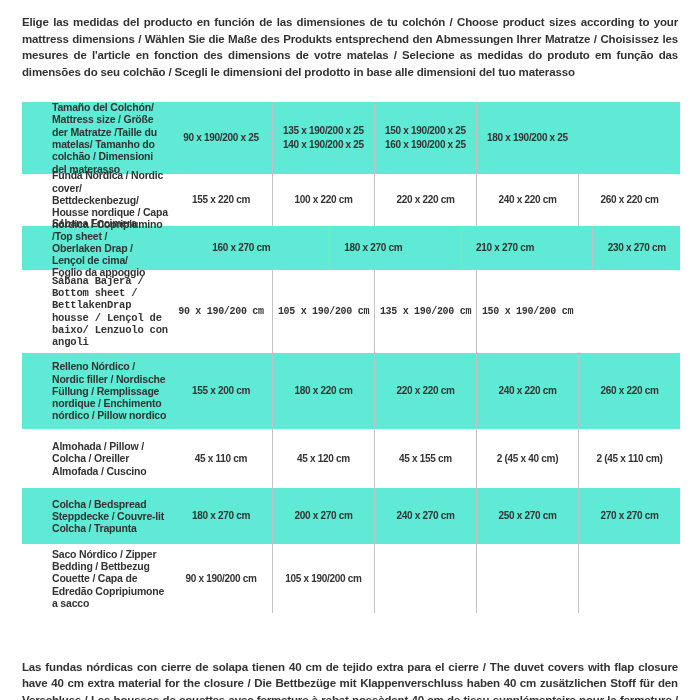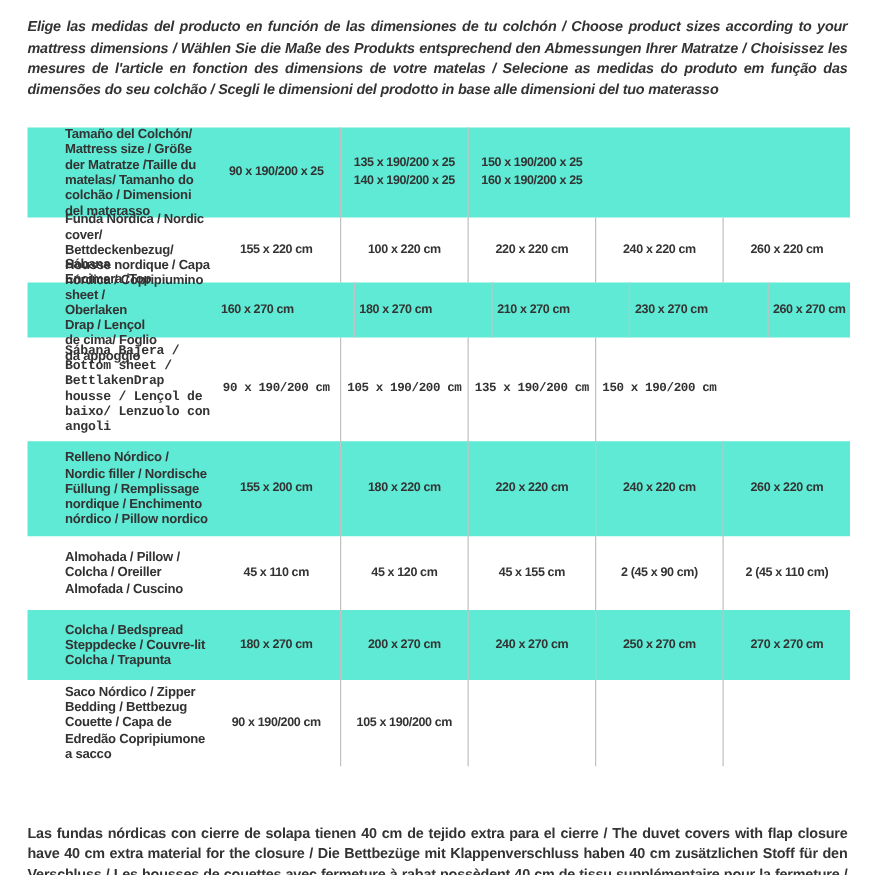--- a/index.html
+++ b/index.html
@@ -12,21 +12,20 @@
     -webkit-font-smoothing: antialiased;
   }
   .page { position: relative; width: 700px; height: 700px; }
 
   .intro {
     margin: 14px 22px 0 22px;
     font-size: 11.5px;
     line-height: 16.5px;
     letter-spacing: -0.15px;
     text-align: justify;
-    font-style: italic;
   }
 
   .sizes-table { position: absolute; left: 22px; top: 88px; width: 658px; }
   .trow { display: flex; width: 658px; }
   .trow.gray { background: #5eead4; }
 
   .cell-label {
     width: 148px; box-sizing: border-box;
     padding-left: 30px; padding-right: 2px;
     display: flex; align-items: center;
@@ -69,38 +68,38 @@
 
   <div class="sizes-table">
 
     <div class="trow gray h1">
       <div class="cell-label">Tamaño del Colchón/ Mattress size / Größe der Matratze /Taille du matelas/ Tamanho do colchão / Dimensioni del materasso</div>
       <div class="cell-size">90 x 190/200 x 25</div>
       <div class="cell-size">135 x 190/200 x 25
 140 x 190/200 x 25</div>
       <div class="cell-size">150 x 190/200 x 25
 160 x 190/200 x 25</div>
+      <div class="cell-size">180 x 190/200 x 25</div>
     </div>
 
     <div class="trow h2">
       <div class="cell-label">Funda Nórdica /  Nordic cover/ Bettdeckenbezug/ Housse nordique  / Capa nórdica / Copripiumino</div>
       <div class="cell-size">155 x 220 cm</div>
       <div class="cell-size">100 x 220 cm</div>
       <div class="cell-size">220 x 220 cm</div>
       <div class="cell-size">240 x 220 cm</div>
       <div class="cell-size">260 x 220 cm</div>
     </div>
 
     <div class="trow gray h3">
       <div class="cell-label">Sábana Encimera /Top sheet / Oberlaken Drap / Lençol de cima/ Foglio da appoggio</div>
       <div class="cell-size">160 x 270 cm</div>
       <div class="cell-size">180 x 270 cm</div>
       <div class="cell-size">210 x 270 cm</div>
       <div class="cell-size">230 x 270 cm</div>
-      <div class="cell-size">260 x 270 cm</div>
     </div>
 
     <div class="trow h4">
       <div class="cell-label">Sábana Bajera / Bottom sheet / BettlakenDrap housse / Lençol de baixo/ Lenzuolo con angoli</div>
       <div class="cell-size">90 x 190/200 cm</div>
       <div class="cell-size">105 x 190/200 cm</div>
       <div class="cell-size">135 x 190/200 cm</div>
       <div class="cell-size">150 x 190/200 cm</div>
     </div>
 
@@ -111,21 +110,21 @@
       <div class="cell-size">220 x 220 cm</div>
       <div class="cell-size">240 x 220 cm</div>
       <div class="cell-size">260 x 220 cm</div>
     </div>
 
     <div class="trow h6">
       <div class="cell-label">Almohada  / Pillow / Colcha / Oreiller Almofada / Cuscino</div>
       <div class="cell-size">45 x 110 cm</div>
       <div class="cell-size">45 x 120 cm</div>
       <div class="cell-size">45 x 155 cm</div>
-      <div class="cell-size">2 (45 x 90 cm)</div>
+      <div class="cell-size">2 (45 x 40 cm)</div>
       <div class="cell-size">2 (45 x 110 cm)</div>
     </div>
 
     <div class="trow gray h7">
       <div class="cell-label">Colcha / Bedspread Steppdecke / Couvre-lit Colcha / Trapunta</div>
       <div class="cell-size">180 x 270 cm</div>
       <div class="cell-size">200 x 270 cm</div>
       <div class="cell-size">240 x 270 cm</div>
       <div class="cell-size">250 x 270 cm</div>
       <div class="cell-size">270 x 270 cm</div>

